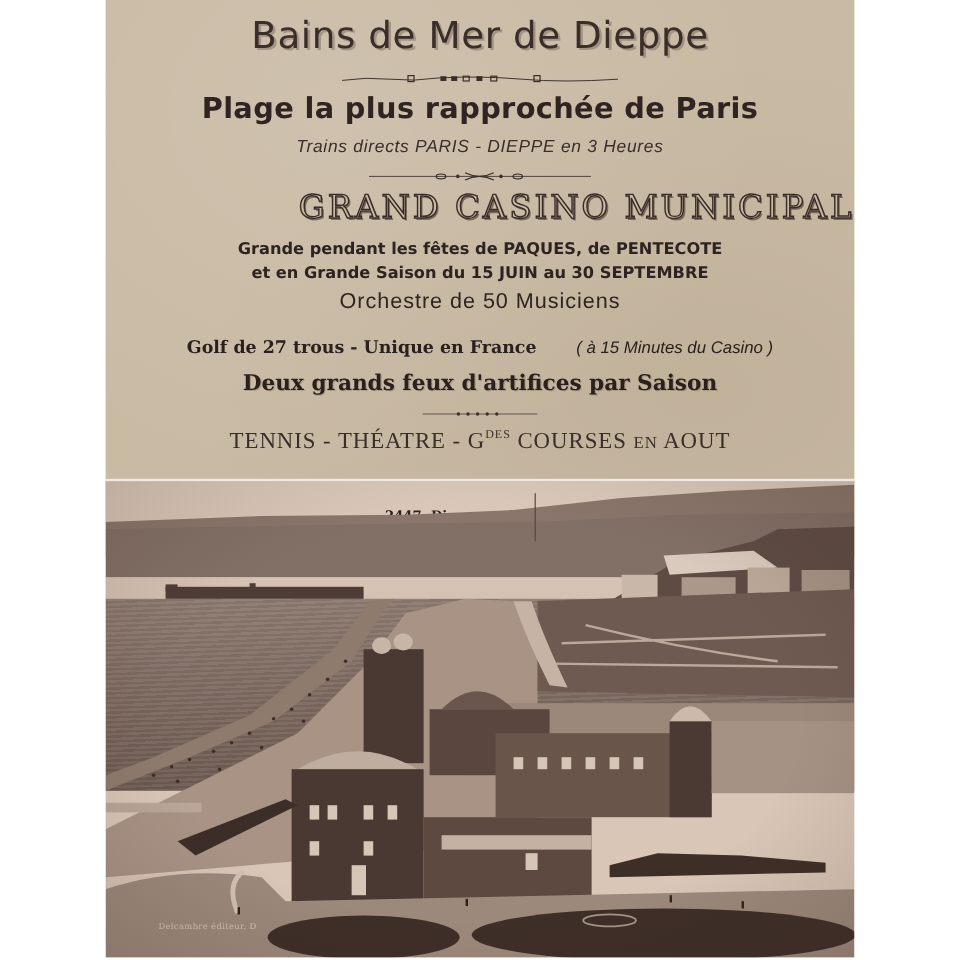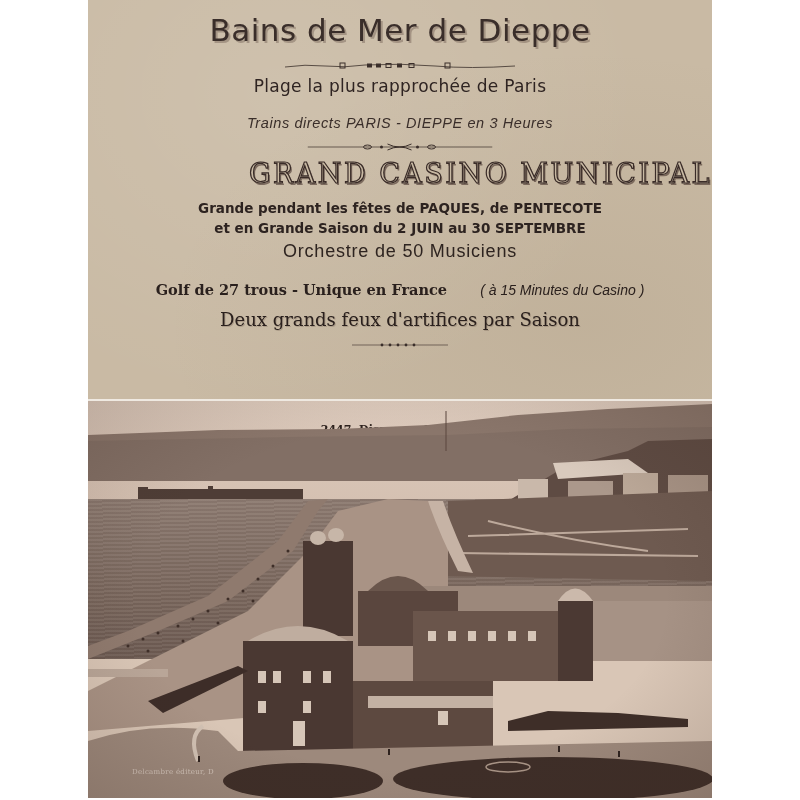--- a/index.html
+++ b/index.html
@@ -20,21 +20,21 @@
       #c9baa4;
     color: #2e2420;
     text-align: center;
   }
   .panel-top .line { position: absolute; left: 0; width: 100%; white-space: nowrap; }
   .title {
     top: 12px; font-family: "DejaVu Sans", sans-serif; font-size: 31px; letter-spacing: 0.5px;
     color: #3a2e2a; text-shadow: 2px 2px 0 rgba(90,70,60,0.35);
   }
   .subtitle {
-    top: 76px; font-family: "DejaVu Sans", sans-serif; font-weight: normal; font-size: 17px;
+    top: 76px; font-family: "DejaVu Sans", sans-serif; font-weight: bold; font-size: 24px;
     color: #2f2422; letter-spacing: 0.3px;
   }
   .trains {
     top: 115px; font-family: "Liberation Sans Narrow", "Liberation Sans", sans-serif; font-style: italic;
     font-size: 14.5px; color: #3a2e2a; letter-spacing: 0.6px; text-align: center;
   }
   .casino {
     top: 158px; font-family: "DejaVu Serif", serif; font-size: 27px; letter-spacing: 2.5px;
     color: #c9baa4; -webkit-text-stroke: 1.2px #3a2c28;
     text-shadow: 1.5px 1.5px 0 rgba(60,40,35,0.55);
@@ -46,21 +46,21 @@
   .open1 { top: 200px; }
   .open2 { top: 220px; }
   .orchestre {
     top: 241px; font-family: "Liberation Sans", sans-serif; font-size: 18px; color: #2e2420; letter-spacing: 0.8px;
   }
   .golf {
     top: 281px; font-family: "DejaVu Serif", serif; font-weight: bold; font-size: 14.5px; color: #2a201d;
   }
   .golf .aside { font-family: "Liberation Sans", sans-serif; font-weight: normal; font-style: italic; font-size: 14px; margin-left: 28px; }
   .feux {
-    top: 309px; font-family: "DejaVu Serif", serif; font-weight: normal; font-size: 18px; color: #2a201d;
+    top: 309px; font-family: "DejaVu Serif", serif; font-weight: bold; font-size: 18px; color: #2a201d;
     text-shadow: 1px 1px 0 rgba(90,70,60,0.25);
   }
   .tennis {
     top: 357px; font-family: "Liberation Serif", serif; font-size: 19px; color: #3a2e2a; letter-spacing: 0.8px;
   }
   .tennis sup { font-size: 10px; vertical-align: 8px; }
   .tennis .sc { font-size: 14px; }
 
   .divider { position: absolute; left: 50%; transform: translateX(-50%); height: 8px; }
   .divider svg { display: block; }
@@ -135,39 +135,42 @@
         <ellipse cx="60" cy="4" rx="4" ry="2" fill="none" stroke="#3a2e2a"></ellipse>
         <circle cx="74" cy="4" r="1.5" fill="#3a2e2a"></circle>
         <path d="M80 1 Q92 7 104 1 M80 7 Q92 1 104 7" stroke="#3a2e2a" fill="none"></path>
         <circle cx="110" cy="4" r="1.5" fill="#3a2e2a"></circle>
         <ellipse cx="124" cy="4" rx="4" ry="2" fill="none" stroke="#3a2e2a"></ellipse>
       </svg>
     </div>
 
     <div class="line casino">GRAND CASINO MUNICIPAL</div>
     <div class="line open1">Grande pendant les fêtes de PAQUES, de PENTECOTE</div>
-    <div class="line open2">et en Grande Saison du 2 JUIN au 30 SEPTEMBRE</div>
+    <div class="line open2">et en Grande Saison du 15 JUIN au 30 SEPTEMBRE</div>
     <div class="line orchestre">Orchestre de 50 Musiciens</div>
     <div class="line golf">
       <span>Golf de 27 trous - Unique en France</span>
       <span class="aside">( à 15 Minutes du Casino )</span>
     </div>
     <div class="line feux">Deux grands feux d'artifices par Saison</div>
 
     <div class="divider div3">
       <svg width="96" height="8" viewBox="0 0 96 8">
         <line x1="0" y1="4" x2="96" y2="4" stroke="#3a2e2a" stroke-width="0.6"></line>
         <circle cx="30" cy="4" r="1.4" fill="#3a2e2a"></circle>
           <circle cx="38" cy="4" r="1.4" fill="#3a2e2a"></circle>
         <circle cx="46" cy="4" r="1.4" fill="#3a2e2a"></circle>
           <circle cx="54" cy="4" r="1.4" fill="#3a2e2a"></circle>
         <circle cx="62" cy="4" r="1.4" fill="#3a2e2a"></circle>
       </svg>
     </div>
 
+    <div class="line tennis">
+      <span>TENNIS - THÉATRE - G</span><sup>DES</sup><span> COURSES </span><span class="sc">EN</span><span> AOUT</span>
+    </div>
   </div>
 
   <div class="seam"></div>
 
   <div class="panel-photo">
     <div class="sky"></div>
     <div class="caption">
       <span class="num">2447. Dieppe.</span><span> — Le Casino</span>
     </div>
 

